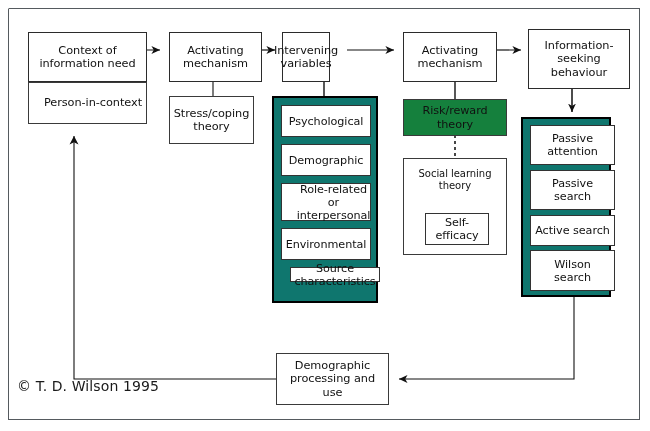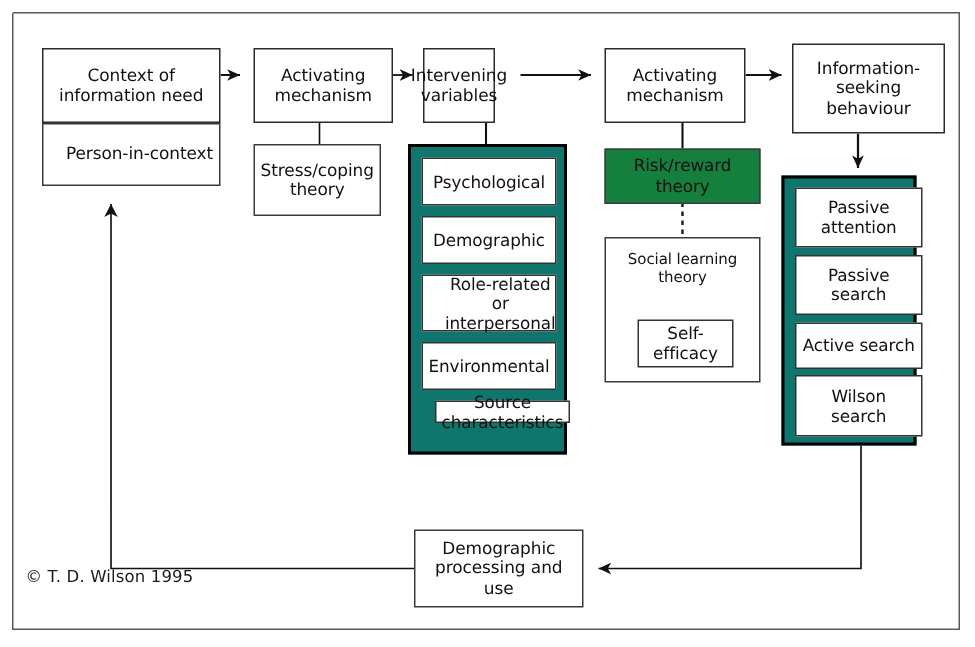--- a/index.html
+++ b/index.html
@@ -101,21 +101,21 @@
     text-align: center;
     font-size: 10px;
     line-height: 1.18;
     color: #111111;
     letter-spacing: -0.05px;
   }
   .copyright {
     position: absolute;
     left: 17px;
     top: 378px;
-    font-size: 11px;
+    font-size: 14px;
     color: #1a1a1a;
     font-family: "DejaVu Sans", "Liberation Sans", sans-serif;
     letter-spacing: 0.1px;
     white-space: nowrap;
   }
 </style>
 </head>
 <body>
 
 <div id="diagram-root">

